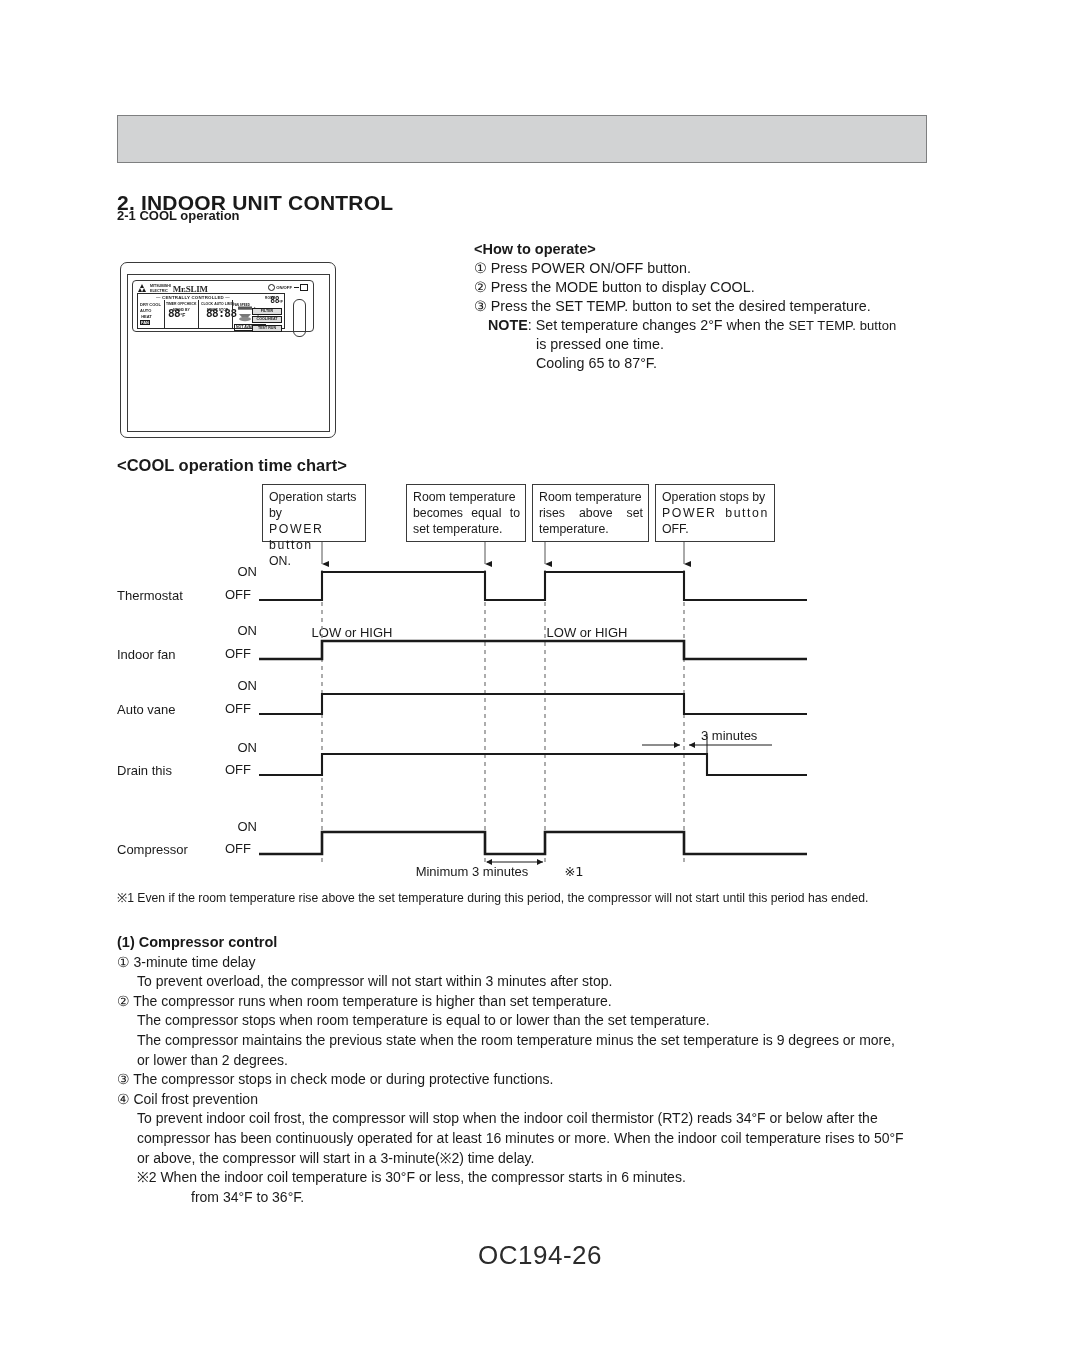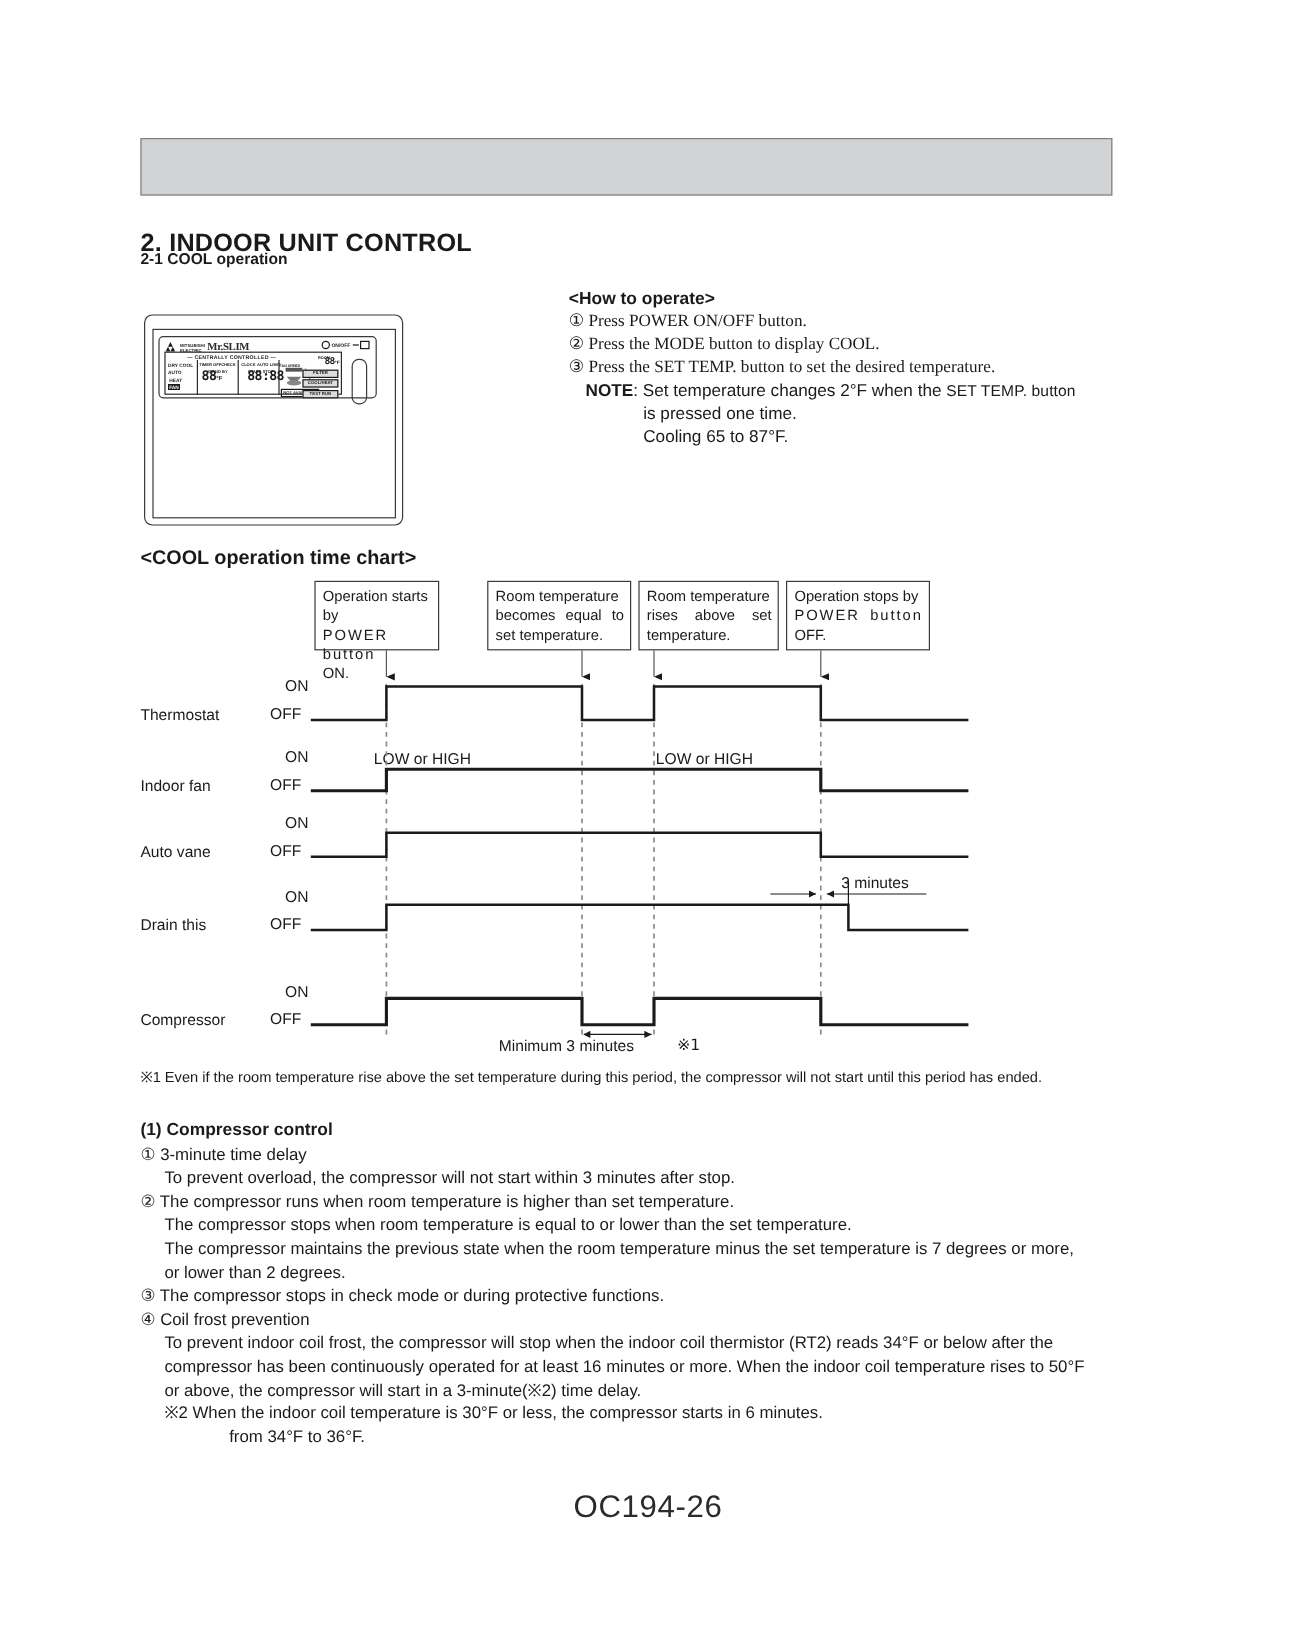--- a/index.html
+++ b/index.html
@@ -55,21 +55,21 @@
   
   #howto {
     position: absolute;
     left: 474px;
     top: 240px;
     width: 460px;
     font-size: 14.3px;
     line-height: 19px;
   }
   #howto .hd { font-weight: bold; font-size: 14.5px; }
-  #howto .li { white-space: nowrap; font-family: Liberation Serif, serif; }
+  #howto .li { white-space: nowrap; }
   #howto .note-line { margin-left: 14px; white-space: nowrap; }
   #howto .ind { margin-left: 62px; }
   .bold { font-weight: bold; }
   .settemp {
     font-size: 13px;
     letter-spacing: .1px;
   }
 
   
   #remote {
@@ -94,21 +94,21 @@
     position: absolute;
     left: 11px; top: 17px;
     width: 182px; height: 52px;
     border: 1.1px solid #3a3a3a;
     border-radius: 4px;
     box-sizing: border-box;
     background: #fff;
   }
   .brandrow {
     position: absolute; left: 5px; top: 2px;
-    height: 11px; display: flex; align-items: flex-end; gap: 2px;
+    height: 11px; display: flex; align-items: center; gap: 2px;
   }
   .mitsu-mark {
     width: 10px; height: 9px; position: relative;
   }
   .mitsu-mark i {
     position: absolute; width: 0; height: 0;
     border-left: 2.6px solid transparent;
     border-right: 2.6px solid transparent;
     border-bottom: 4.4px solid #1a1a1a;
   }
@@ -448,21 +448,21 @@
 </div>
 
 <div id="footnote">※1 Even if the room temperature rise above the set temperature during this period, the compressor will not start until this period has ended.</div>
 
 <div id="body-text">
   <div class="h" style="margin-top:8px;">(1) Compressor control</div>
   <div>① 3-minute time delay</div>
   <div class="ind1">To prevent overload, the compressor will not start within 3 minutes after stop.</div>
   <div>② The compressor runs when room temperature is higher than set temperature.</div>
   <div class="ind1">The compressor stops when room temperature is equal to or lower than the set temperature.</div>
-  <div class="ind1">The compressor maintains the previous state when the room temperature minus the set temperature is 7 degrees or more,</div>
+  <div class="ind1">The compressor maintains the previous state when the room temperature minus the set temperature is 9 degrees or more,</div>
   <div class="ind1">or lower than 2 degrees.</div>
   <div>③ The compressor stops in check mode or during protective functions.</div>
   <div>④ Coil frost prevention</div>
   <div class="ind1">To prevent indoor coil frost, the compressor will stop when the indoor coil thermistor (RT2) reads 34°F or below after the</div>
   <div class="ind1">compressor has been continuously operated for at least 16 minutes or more. When the indoor coil temperature rises to 50°F</div>
   <div class="ind1">or above, the compressor will start in a 3-minute(※2) time delay.</div>
   <div class="ind2">※2  When the indoor coil temperature is 30°F or less, the compressor starts in 6 minutes.</div>
   <div class="notehang">from 34°F to 36°F.</div>
 </div>
 

